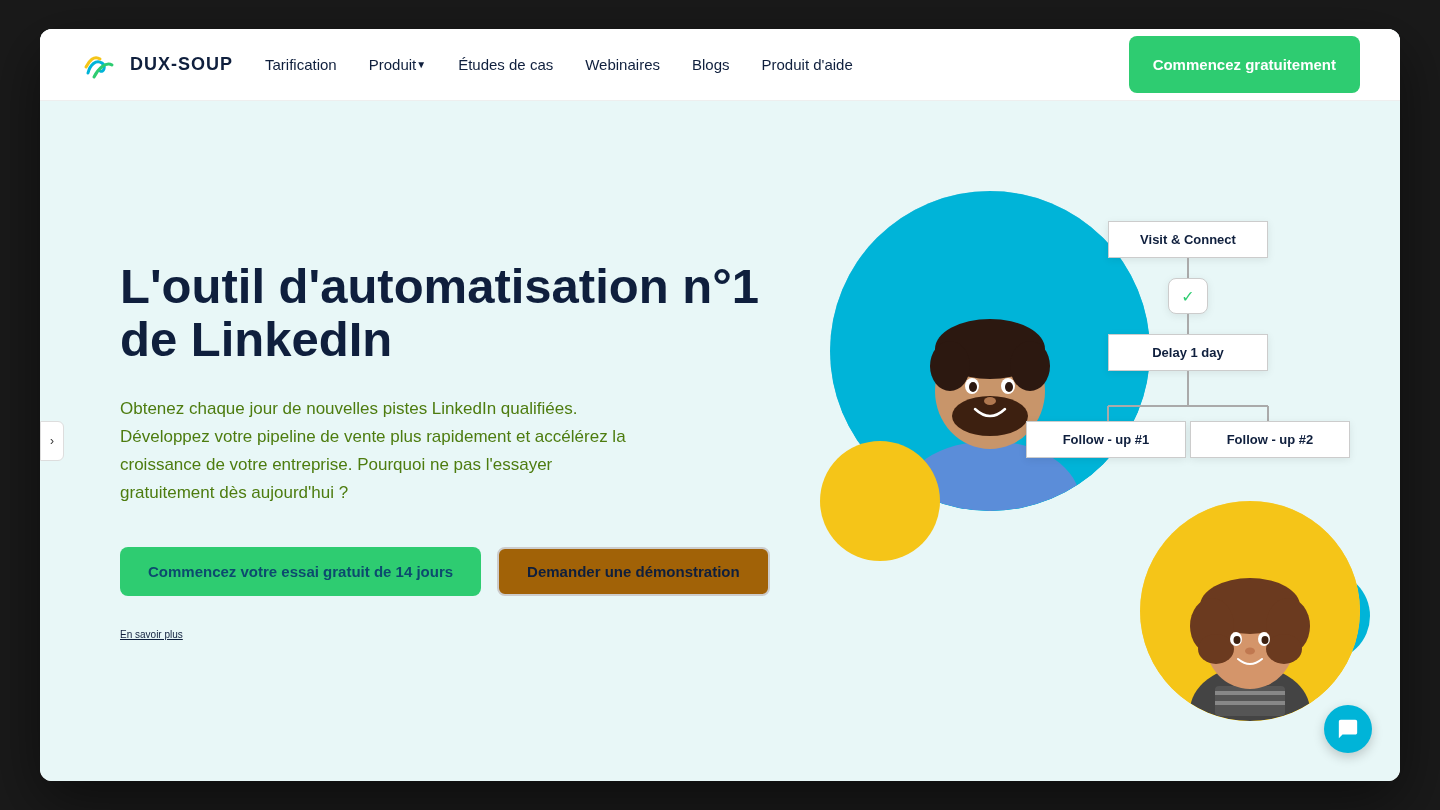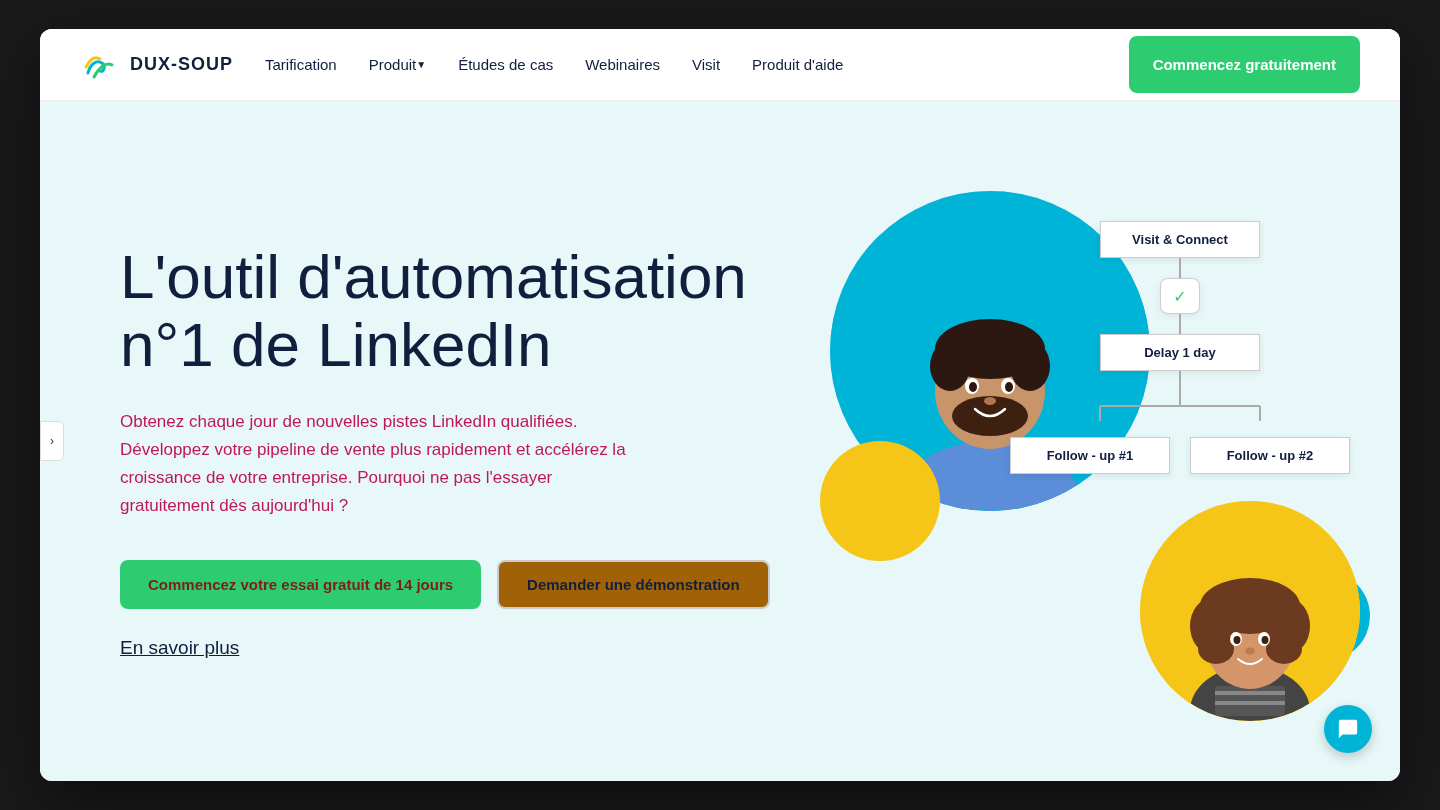--- a/index.html
+++ b/index.html
@@ -101,45 +101,45 @@
       position: relative;
       overflow: hidden;
     }
 
     .hero-left {
       flex: 0 0 580px;
       z-index: 2;
     }
 
     .hero-title {
-      font-size: 62px;
-      font-weight: 400;
+      font-size: 49px;
+      font-weight: 700;
       color: #0f1f3d;
       line-height: 1.1;
       margin-bottom: 28px;
     }
 
     .hero-description {
       font-size: 17px;
-      color: #be185d;
+      color: #4d7c0f;
       line-height: 1.65;
       margin-bottom: 40px;
       max-width: 520px;
     }
 
     .hero-buttons {
       display: flex;
       gap: 16px;
       align-items: center;
       margin-bottom: 28px;
     }
 
     .btn-primary {
       background: #2ecc71;
-      color: #7f1d1d;
+      color: #0c4a6e;
       border: none;
       border-radius: 8px;
       padding: 16px 28px;
       font-size: 15px;
       font-weight: 700;
       cursor: pointer;
       white-space: nowrap;
     }
 
     .btn-secondary {
@@ -148,21 +148,21 @@
       border: 2px solid #ccc;
       border-radius: 8px;
       padding: 14px 28px;
       font-size: 15px;
       font-weight: 600;
       cursor: pointer;
       white-space: nowrap;
     }
 
     .learn-more {
-      font-size: 19px;
+      font-size: 10px;
       color: #0f1f3d;
       text-decoration: underline;
       cursor: pointer;
     }
 
     
     .hero-right {
       flex: 1;
       position: relative;
       height: 580px;
@@ -342,21 +342,21 @@
       </a>
 
       <div class="nav-links">
         <a class="nav-link">Tarification</a>
         <a class="nav-link nav-link-with-arrow">
           <span>Produit</span>
           <span class="nav-arrow">▼</span>
         </a>
         <a class="nav-link">Études de cas</a>
         <a class="nav-link">Webinaires</a>
-        <a class="nav-link">Visit</a>
+        <a class="nav-link">Blogs</a>
         <a class="nav-link">Produit d'aide</a>
       </div>
 
       <button class="nav-cta">Commencez gratuitement</button>
     </nav>
 
     <section class="hero">
 
       <div class="sidebar-arrow">›</div>
 
@@ -447,21 +447,21 @@
           <div class="wf-line"></div>
           <div class="wf-box">Delay 1 day</div>
           <div class="wf-line"></div>
 
           <svg width="200" height="30">
             <line x1="100" y1="0" x2="100" y2="15" stroke="#aaa" stroke-width="2"></line>
             <line x1="20" y1="15" x2="180" y2="15" stroke="#aaa" stroke-width="2"></line>
             <line x1="20" y1="15" x2="20" y2="30" stroke="#aaa" stroke-width="2"></line>
             <line x1="180" y1="15" x2="180" y2="30" stroke="#aaa" stroke-width="2"></line>
           </svg>
-          <div style="display:flex; gap: 20px; margin-top: 16px;">
+          <div style="display:flex; gap: 4px;">
             <div class="wf-box">Follow - up #1</div>
             <div class="wf-box">Follow - up #2</div>
           </div>
         </div>
 
       </div>
 
       <div class="chat-bubble">
         <svg width="22" height="22" viewBox="0 0 24 24" fill="white">
           <path d="M20 2H4C2.9 2 2 2.9 2 4v18l4-4h14c1.1 0 2-.9 2-2V4c0-1.1-.9-2-2-2z"></path>

